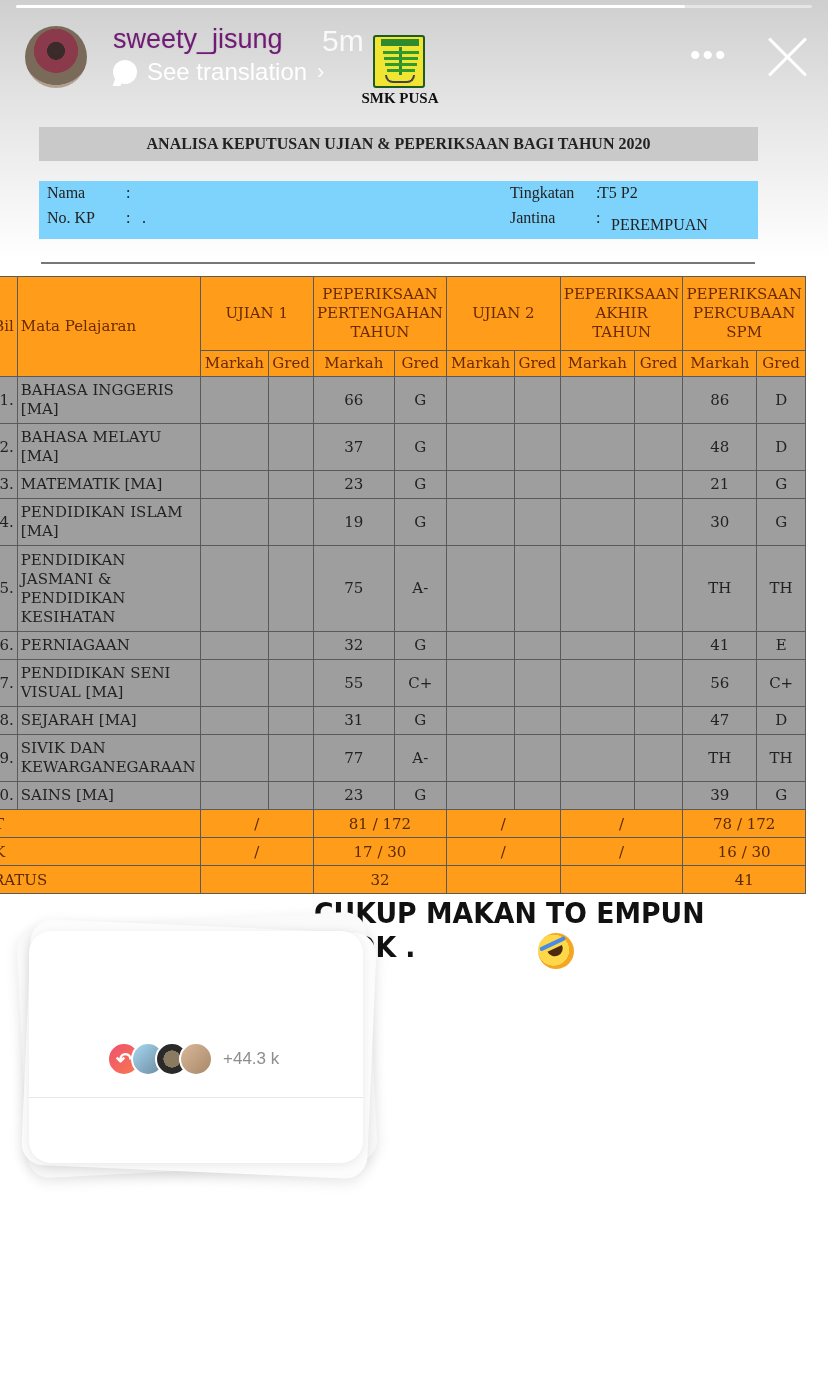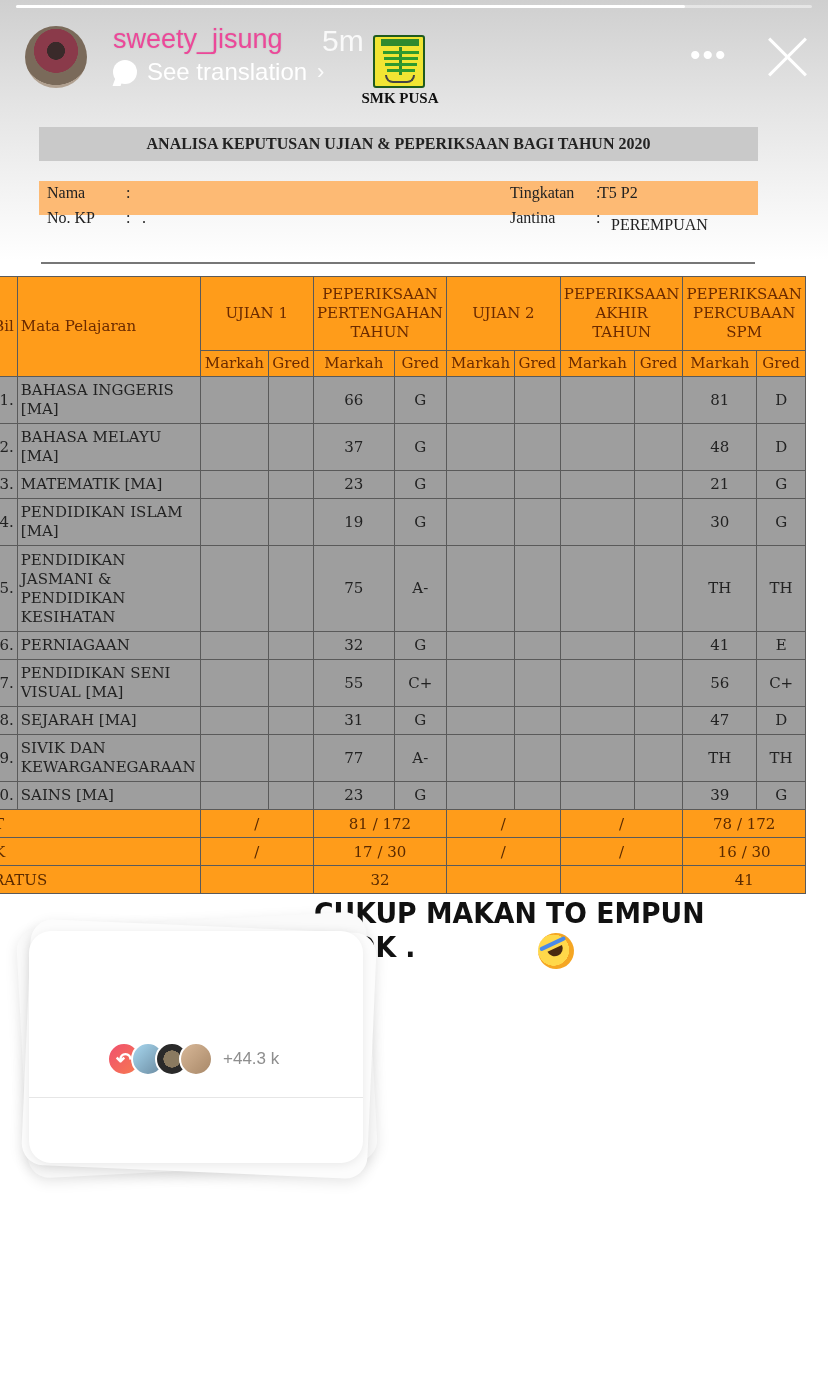--- a/index.html
+++ b/index.html
@@ -18,21 +18,21 @@
   .progress-fill {
     position: absolute; left: 0; top: 0; height: 3px; width: 84%;
     background: #ffffff; border-radius: 2px;
   }
   .avatar {
     position: absolute; left: 25px; top: 26px; width: 62px; height: 62px; border-radius: 50%;
     background: radial-gradient(circle at 50% 40%, #3a2a2a 0 18%, #8a3a4a 19% 45%, #7a6a5a 46% 70%, #b0a090 71%);
     overflow: hidden;
   }
   .username {
-    position: absolute; left: 113px; top: 24px; color: #ec4899; font-size: 27px; font-weight: 500;
+    position: absolute; left: 113px; top: 24px; color: #701a75; font-size: 27px; font-weight: 500;
     text-shadow: 0 0 2px rgba(0,0,0,0.12);
     text-align: center;
   }
   .timeago {
     position: absolute; left: 322px; top: 24px; color: rgba(255,255,255,0.85); font-size: 30px;
   }
   .translate {
     position: absolute; left: 113px; top: 58px; display: flex; align-items: center; gap: 10px;
     color: #ffffff; font-size: 24px;
   }
@@ -63,21 +63,21 @@
     font-family: "Liberation Serif", serif; font-weight: bold; font-size: 15px; color: #111;
   }
 
   
   .report-title {
     position: absolute; left: 39px; top: 127px; width: 719px; height: 34px;
     background: #c9c9c9; text-align: center; line-height: 34px;
     font-family: "Liberation Serif", serif; font-weight: bold; font-size: 16px; color: #222;
   }
   .info-box {
-    position: absolute; left: 39px; top: 181px; width: 719px; height: 34px; background: #fdba74;
+    position: absolute; left: 39px; top: 181px; width: 719px; height: 58px; background: #7dd3fc;
     font-family: "Liberation Serif", serif; font-size: 16px; color: #222;
   }
   .info-box .cell { position: absolute; }
   .info-sep { position: absolute; left: 41px; top: 262px; width: 714px; height: 2px; background: #777; }
 
   
   .results {
     position: absolute; left: -22px; top: 276px; border-collapse: collapse;
     font-family: "DejaVu Serif", serif; color: #333;
   }
@@ -223,21 +223,21 @@
         <td style="text-align:right">1.</td>
         <td>BAHASA INGGERIS [MA]</td>
         <td class="num"></td>
         <td class="gr"></td>
         <td class="num">66</td>
         <td class="gr">G</td>
         <td class="num"></td>
         <td class="gr"></td>
         <td class="num"></td>
         <td class="gr"></td>
-        <td class="num">81</td>
+        <td class="num">86</td>
         <td class="gr">D</td>
       </tr>
       <tr style="height: 47px;">
         <td style="text-align:right">2.</td>
         <td>BAHASA MELAYU [MA]</td>
         <td class="num"></td>
         <td class="gr"></td>
         <td class="num">37</td>
         <td class="gr">G</td>
         <td class="num"></td>

